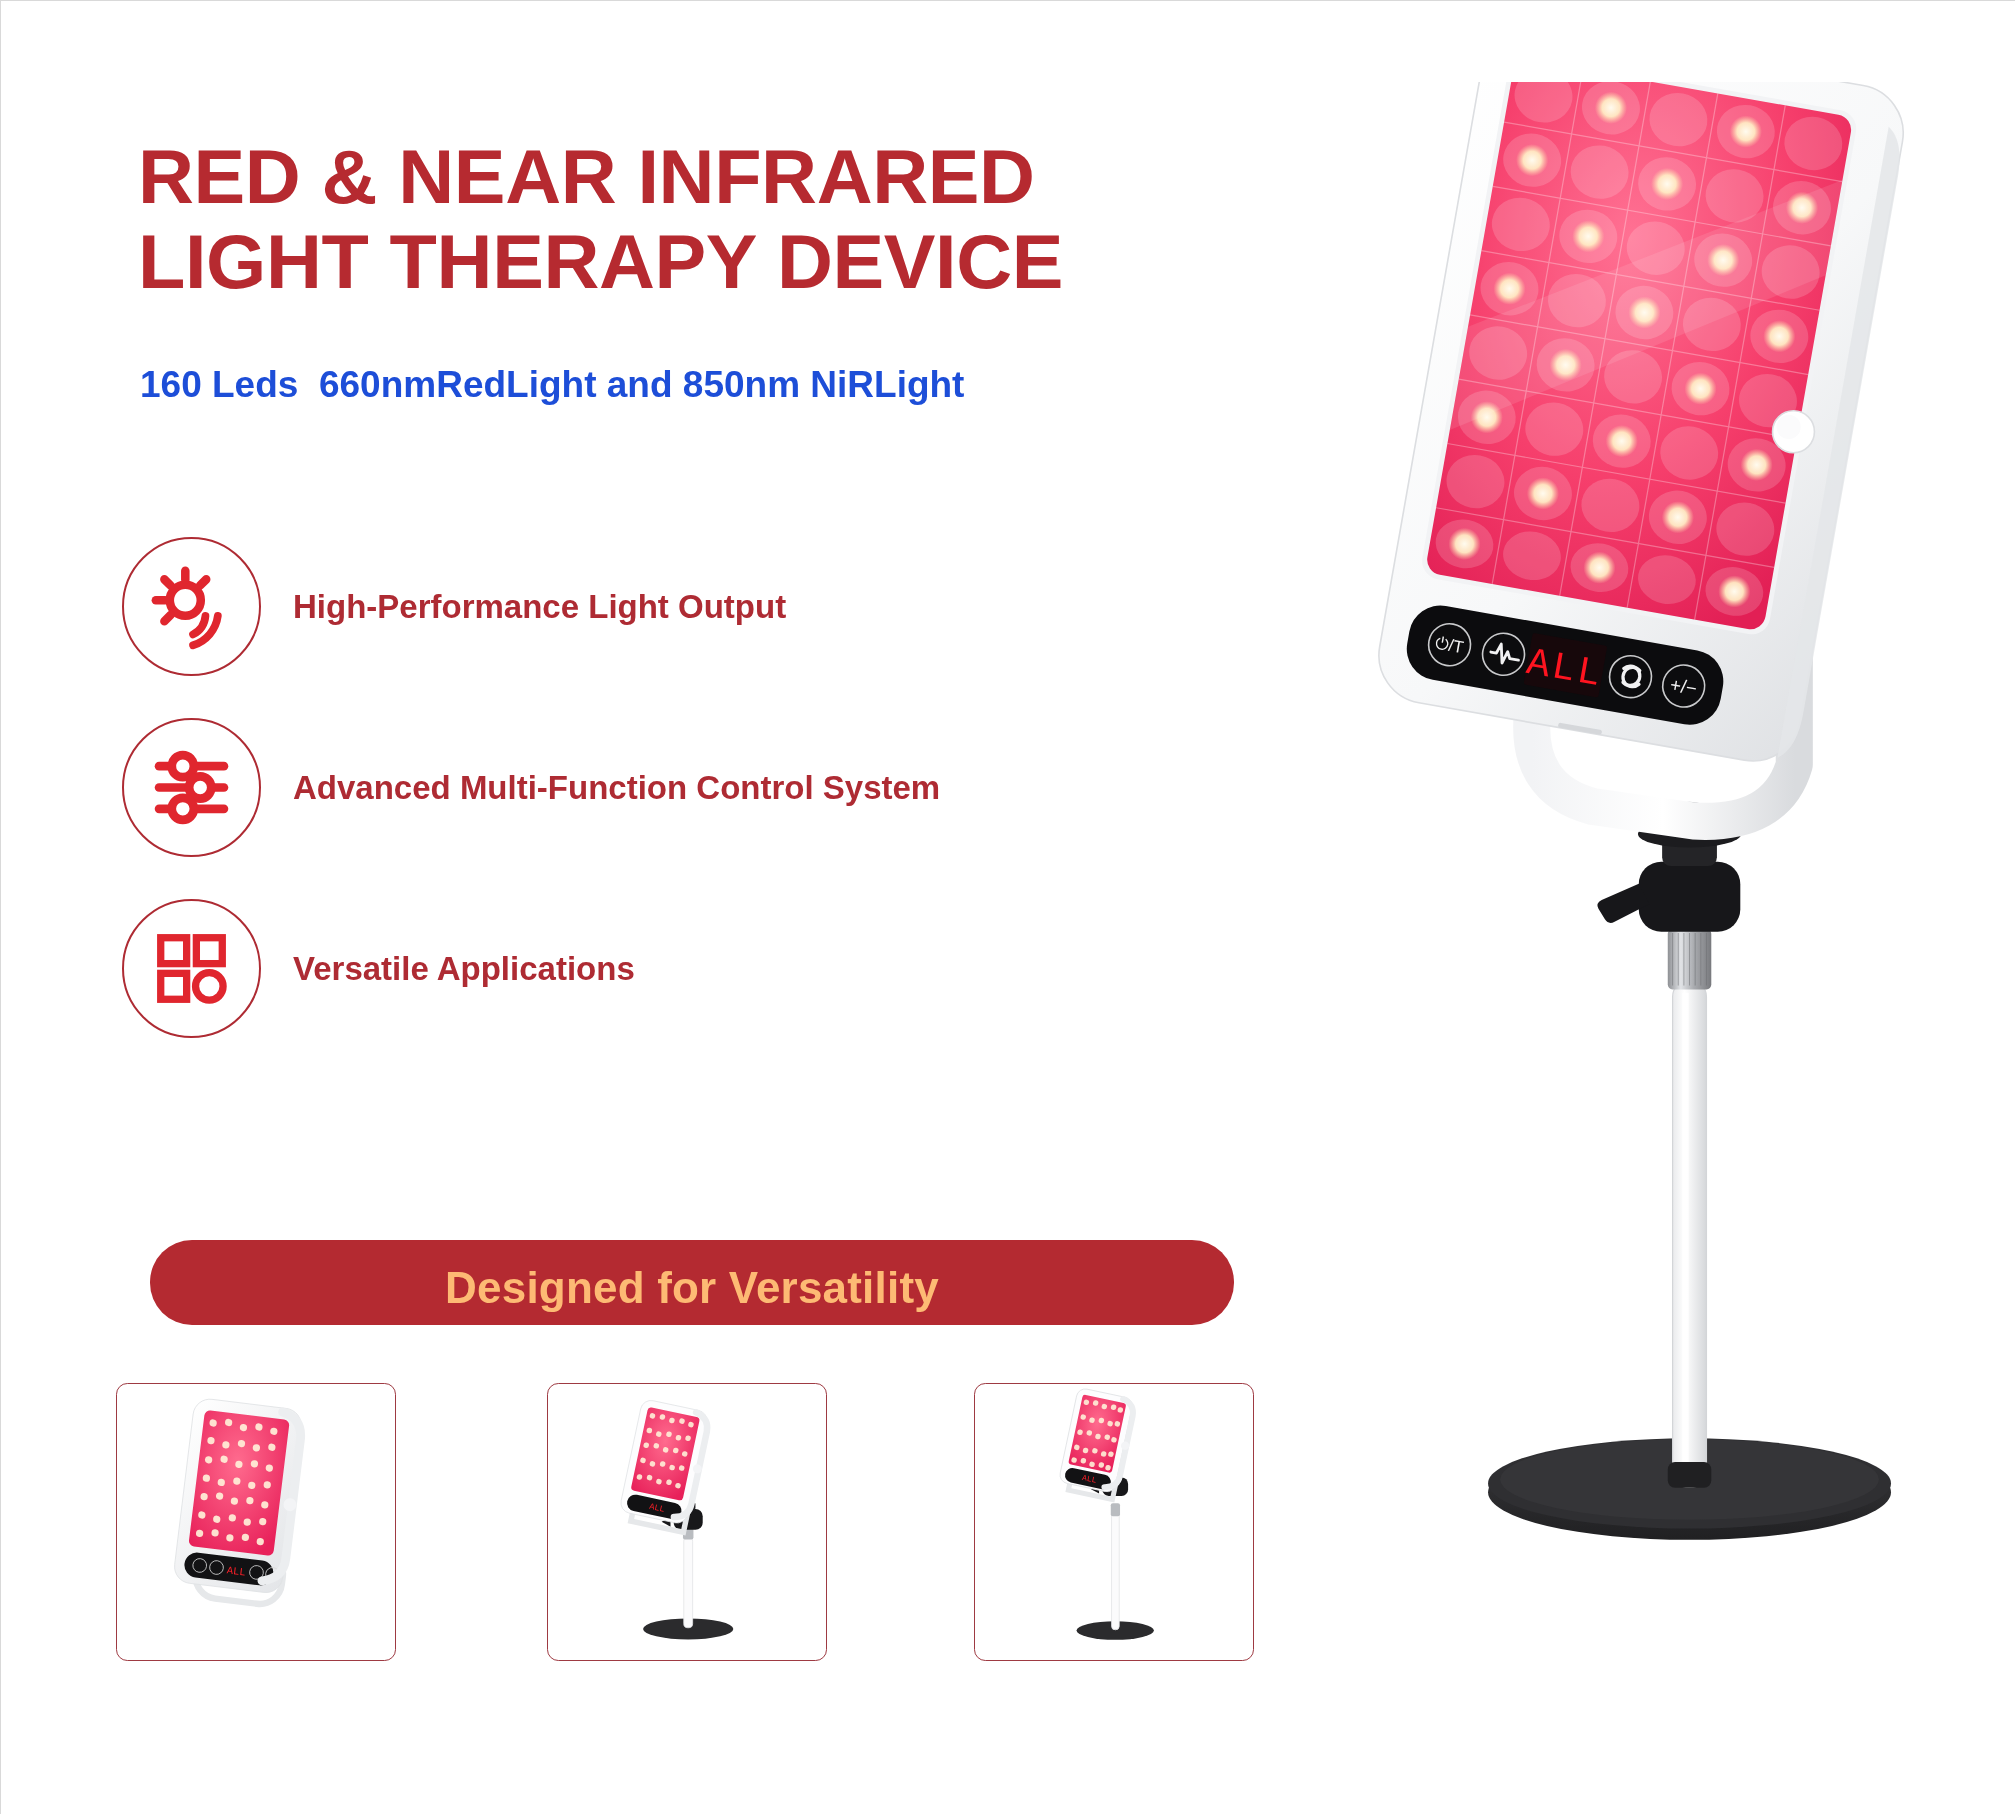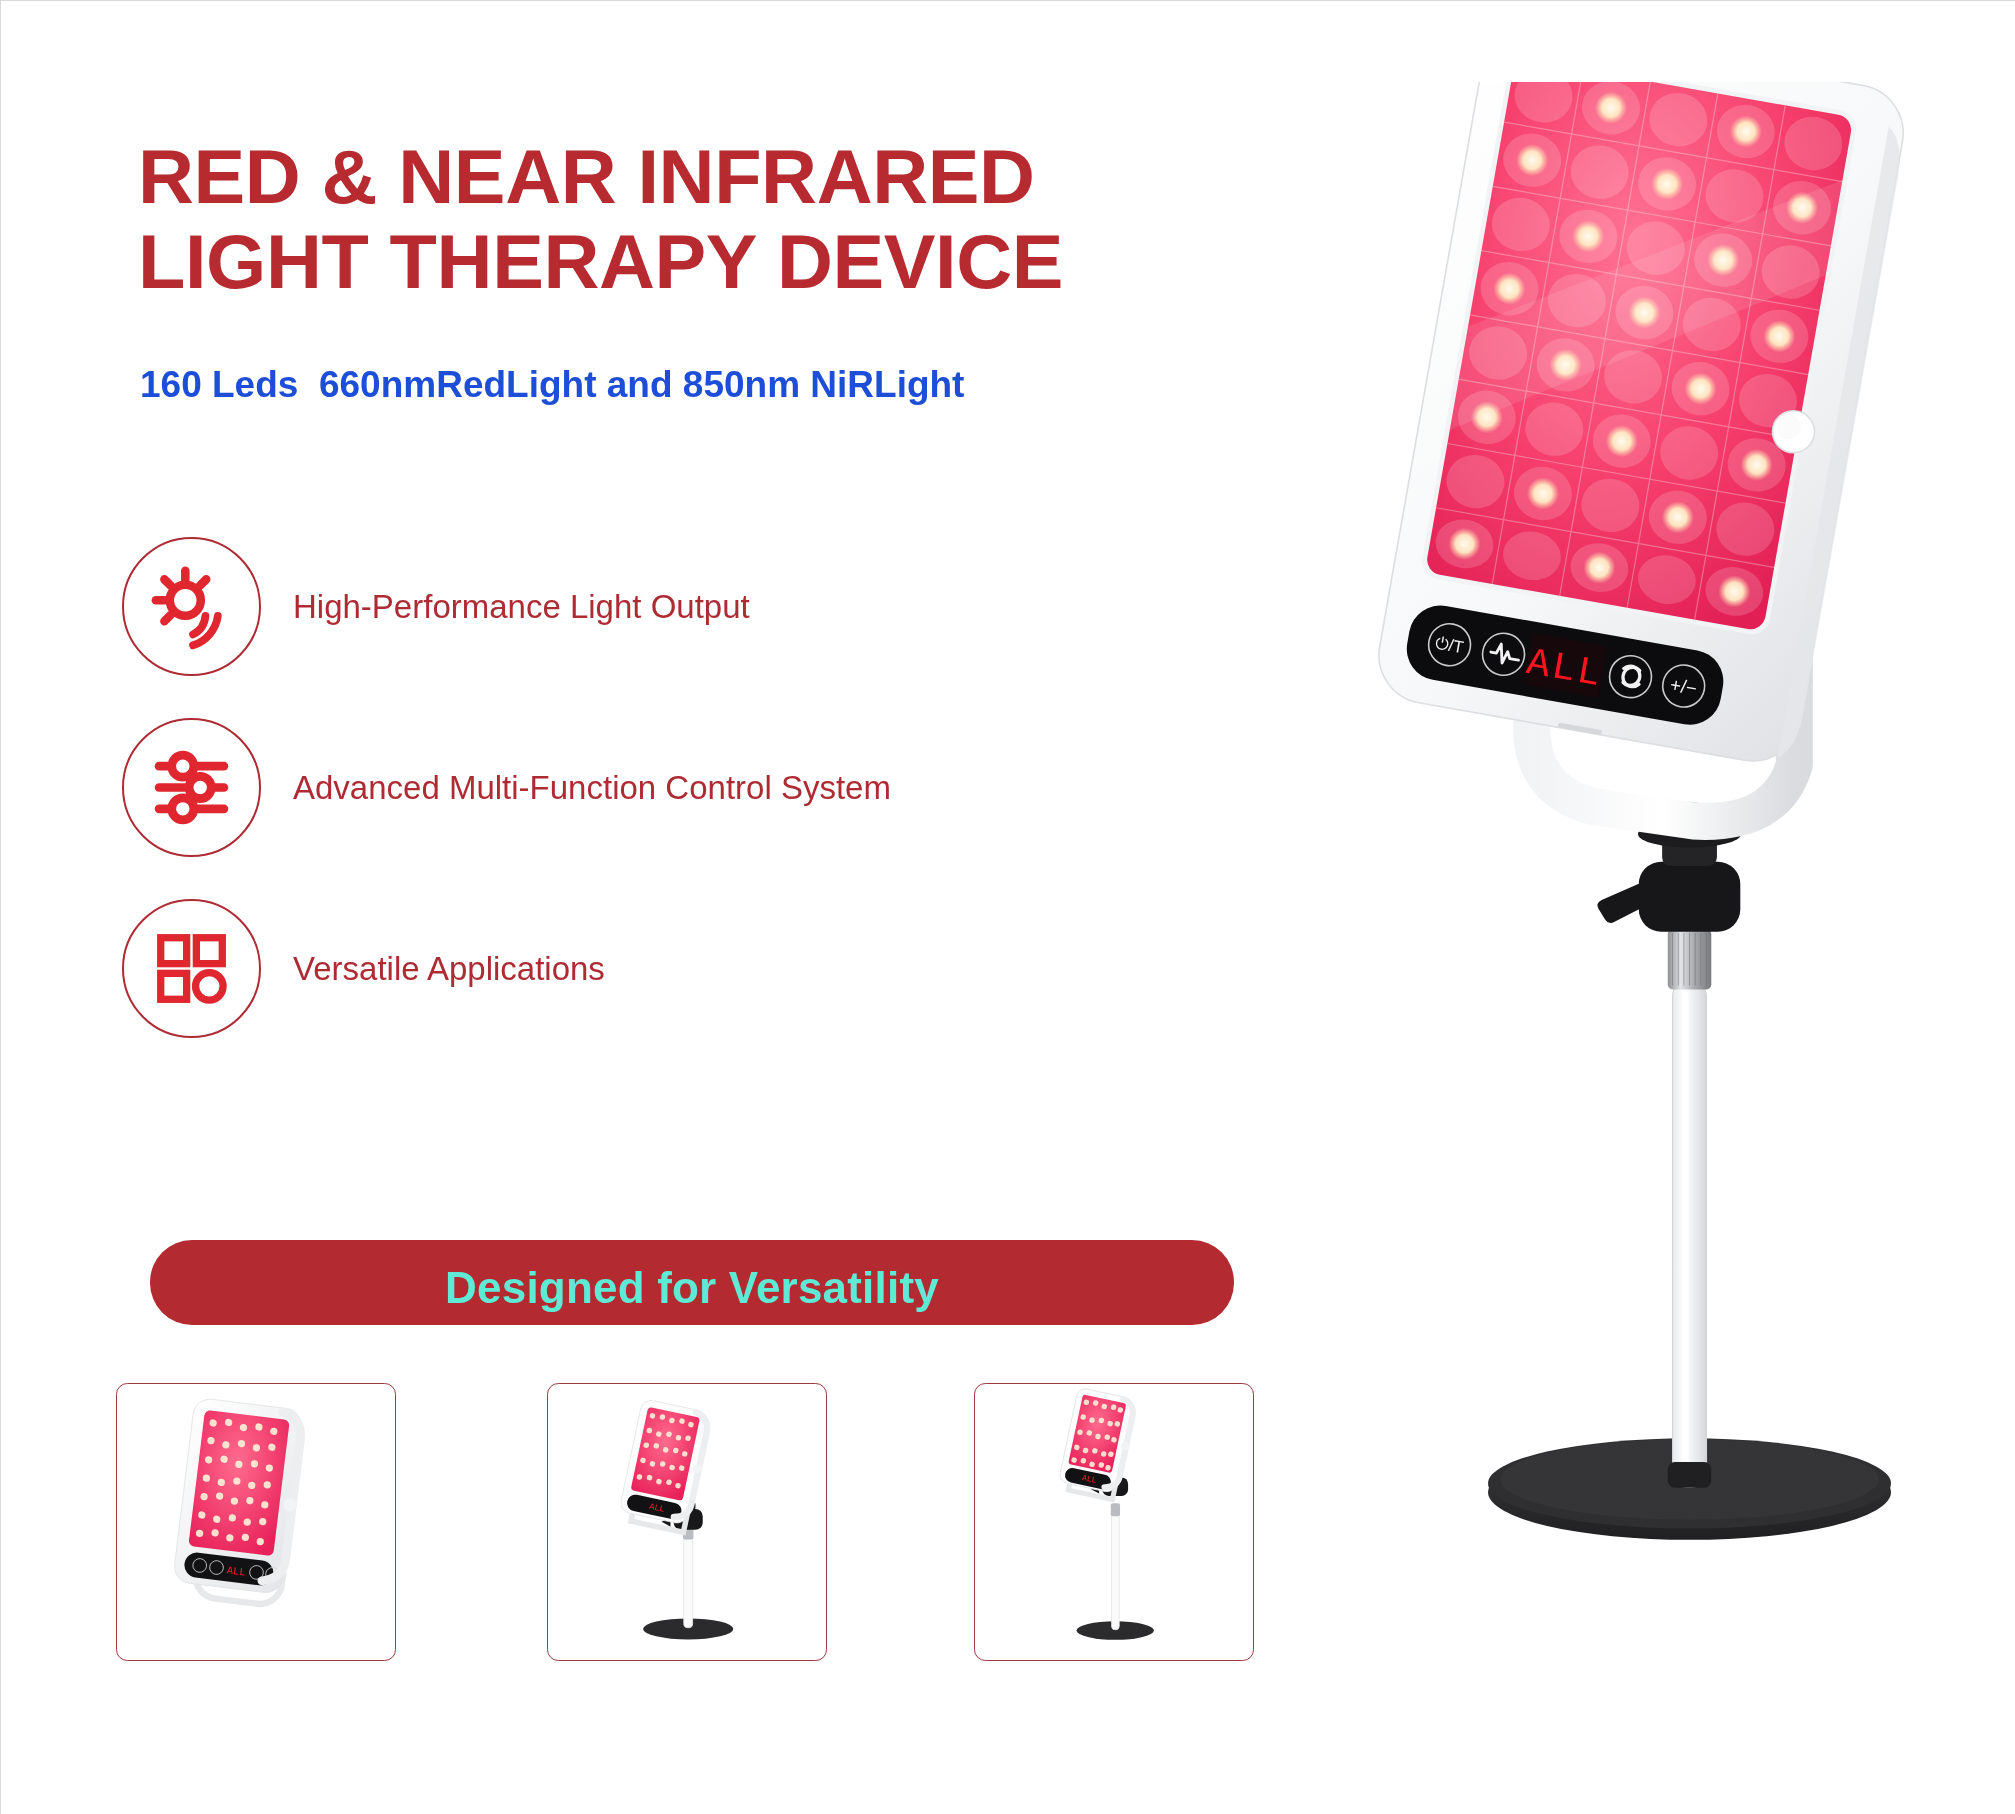--- a/index.html
+++ b/index.html
@@ -51,35 +51,35 @@
     width:139px;height:139px;flex:0 0 139px;
     border:2.8px solid #AE2B33;
     border-radius:50%;
     display:flex;align-items:center;justify-content:center;
     box-sizing:border-box;
   }
   .feature-badge svg{display:block;}
   .feature-label{
     margin-left:32px;
     color:#AE2B33;
-    font-weight:normal;
+    font-weight:bold;
     font-size:33px;
     white-space:nowrap;
   }
 
   
   .banner{
     position:absolute;left:149px;top:1239px;
     width:1084px;height:85px;
     background:#B42A31;
     border-radius:42px;
     display:flex;align-items:center;justify-content:center;
   }
   .banner-text{
-    color:#5eead4;font-weight:bold;font-size:44px;
+    color:#fdba74;font-weight:bold;font-size:44px;
     letter-spacing:0.2px;white-space:nowrap;margin-top:11px;
   }
 
   
   .thumbs{
     position:absolute;left:115px;top:1382px;
     width:1136px;height:330px;
   }
   .thumb-card{
     position:absolute;top:0;

